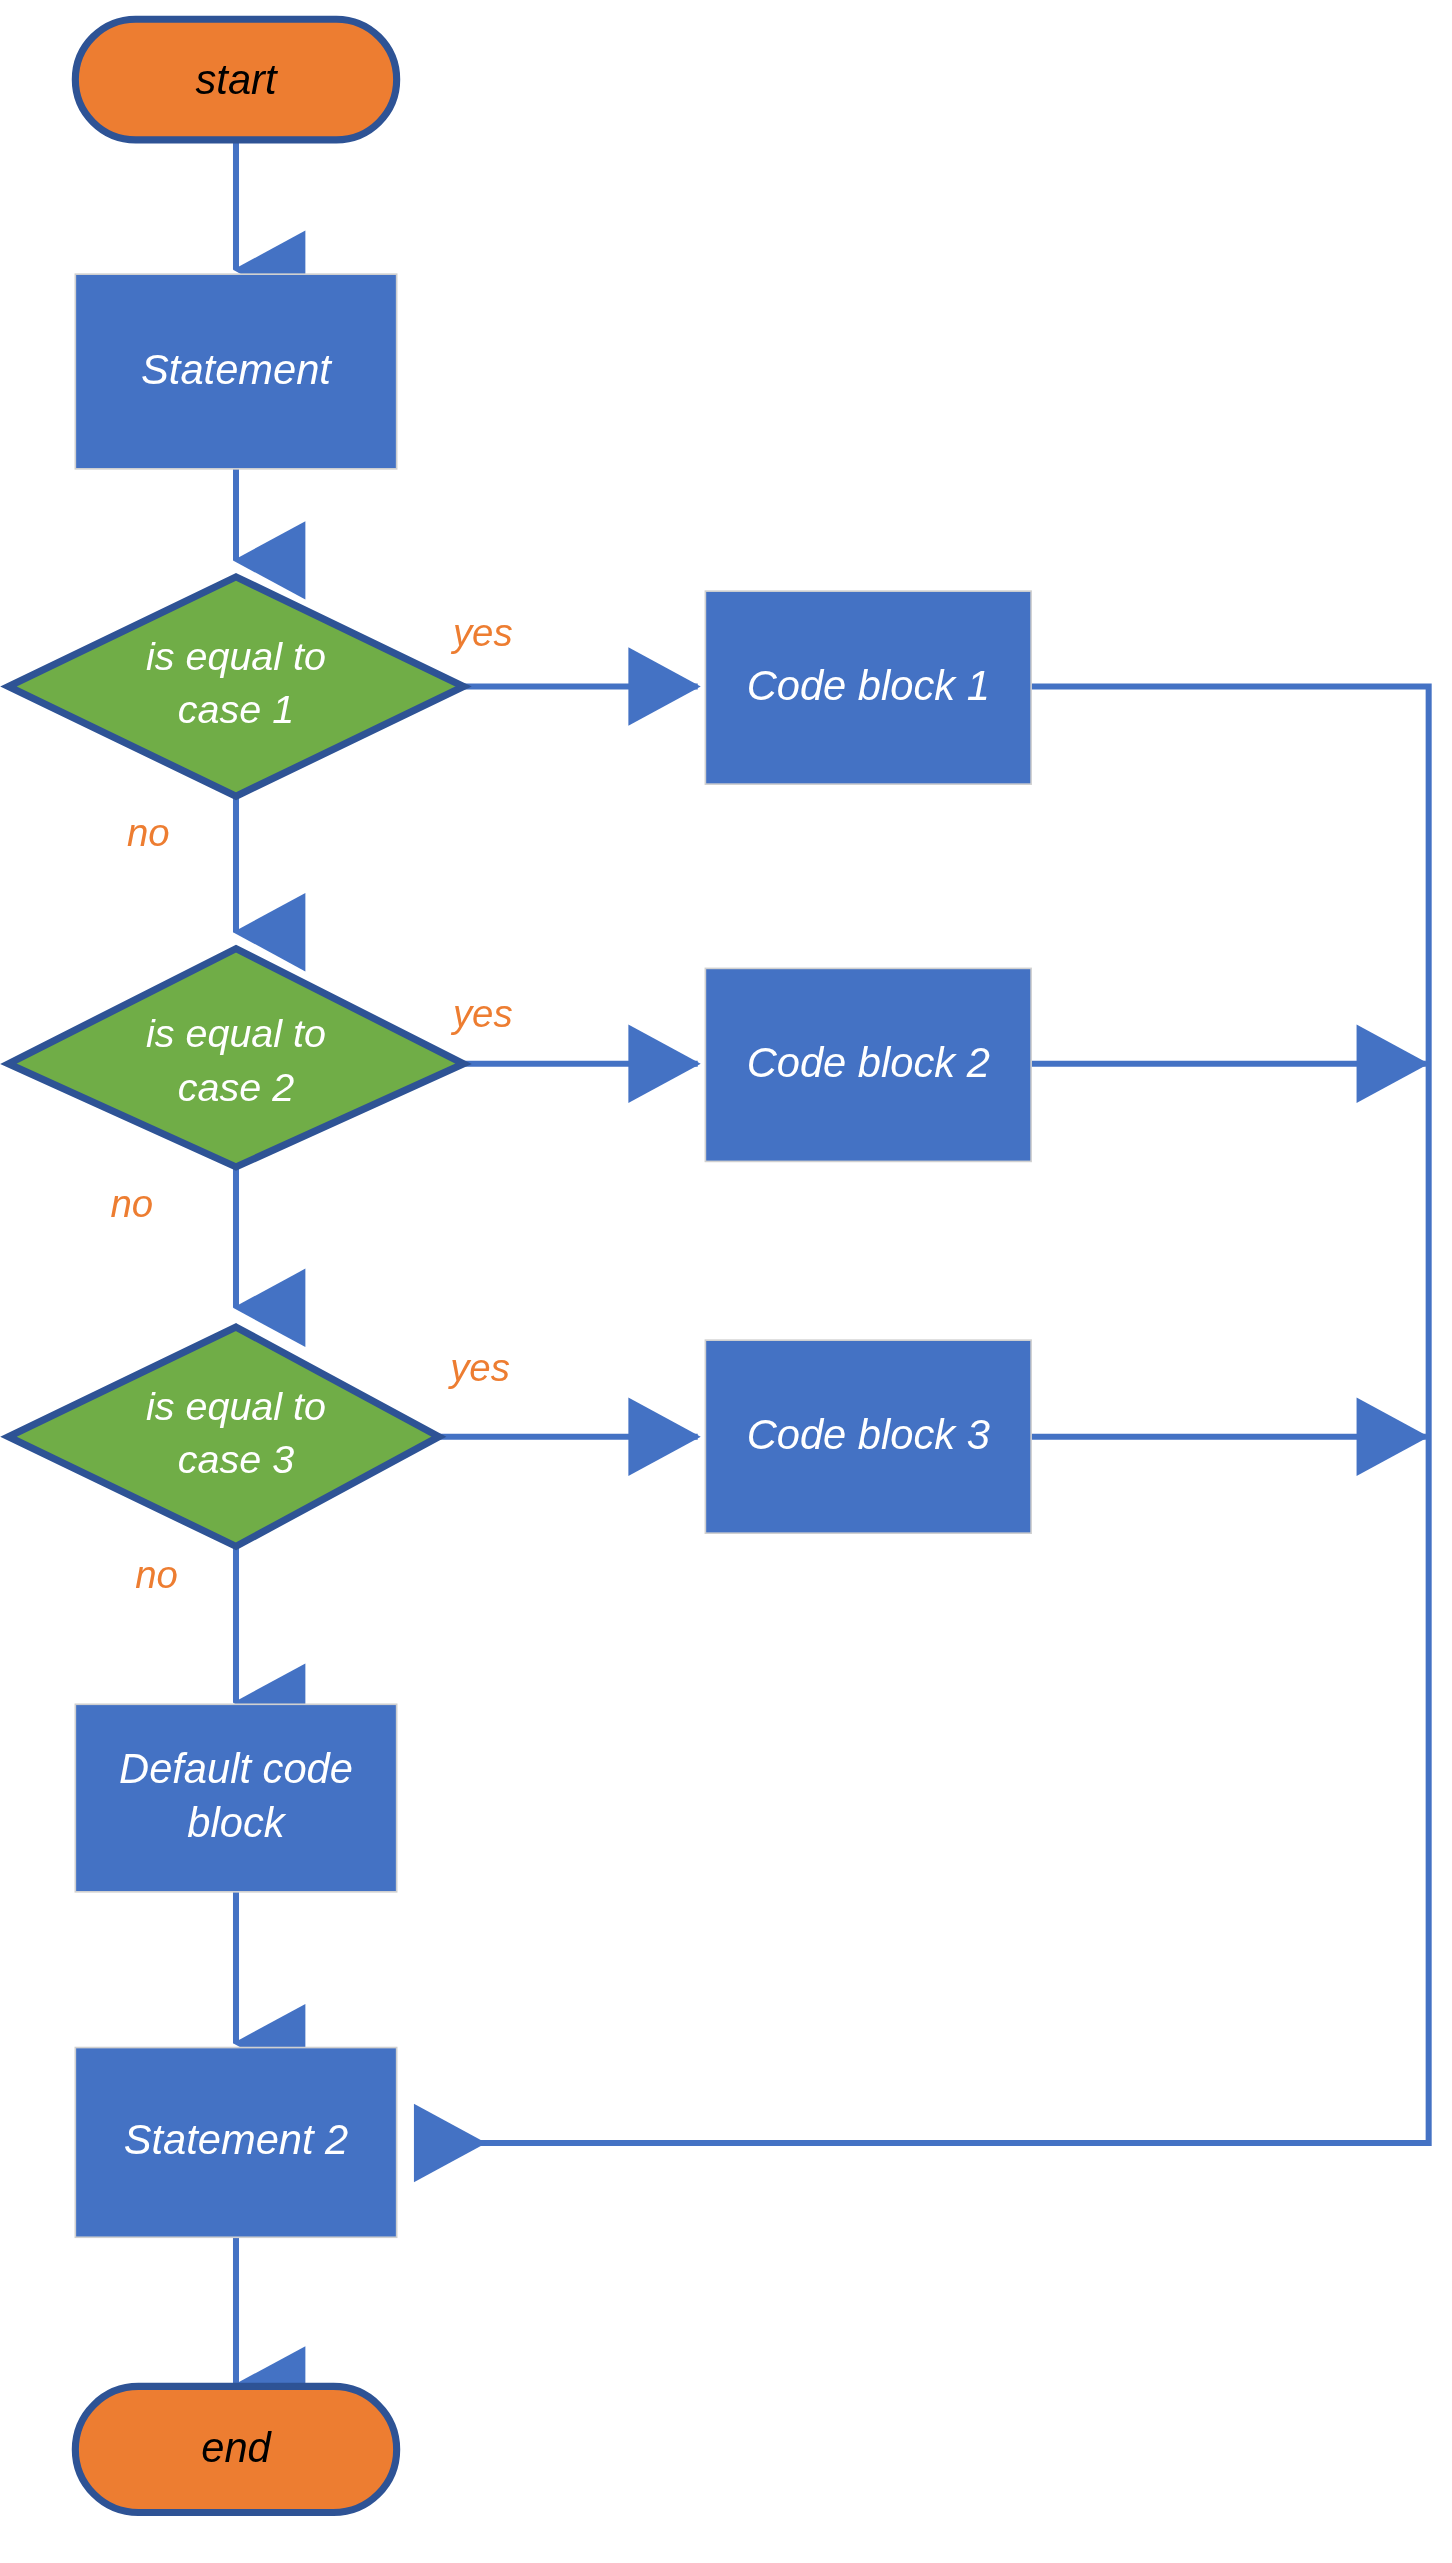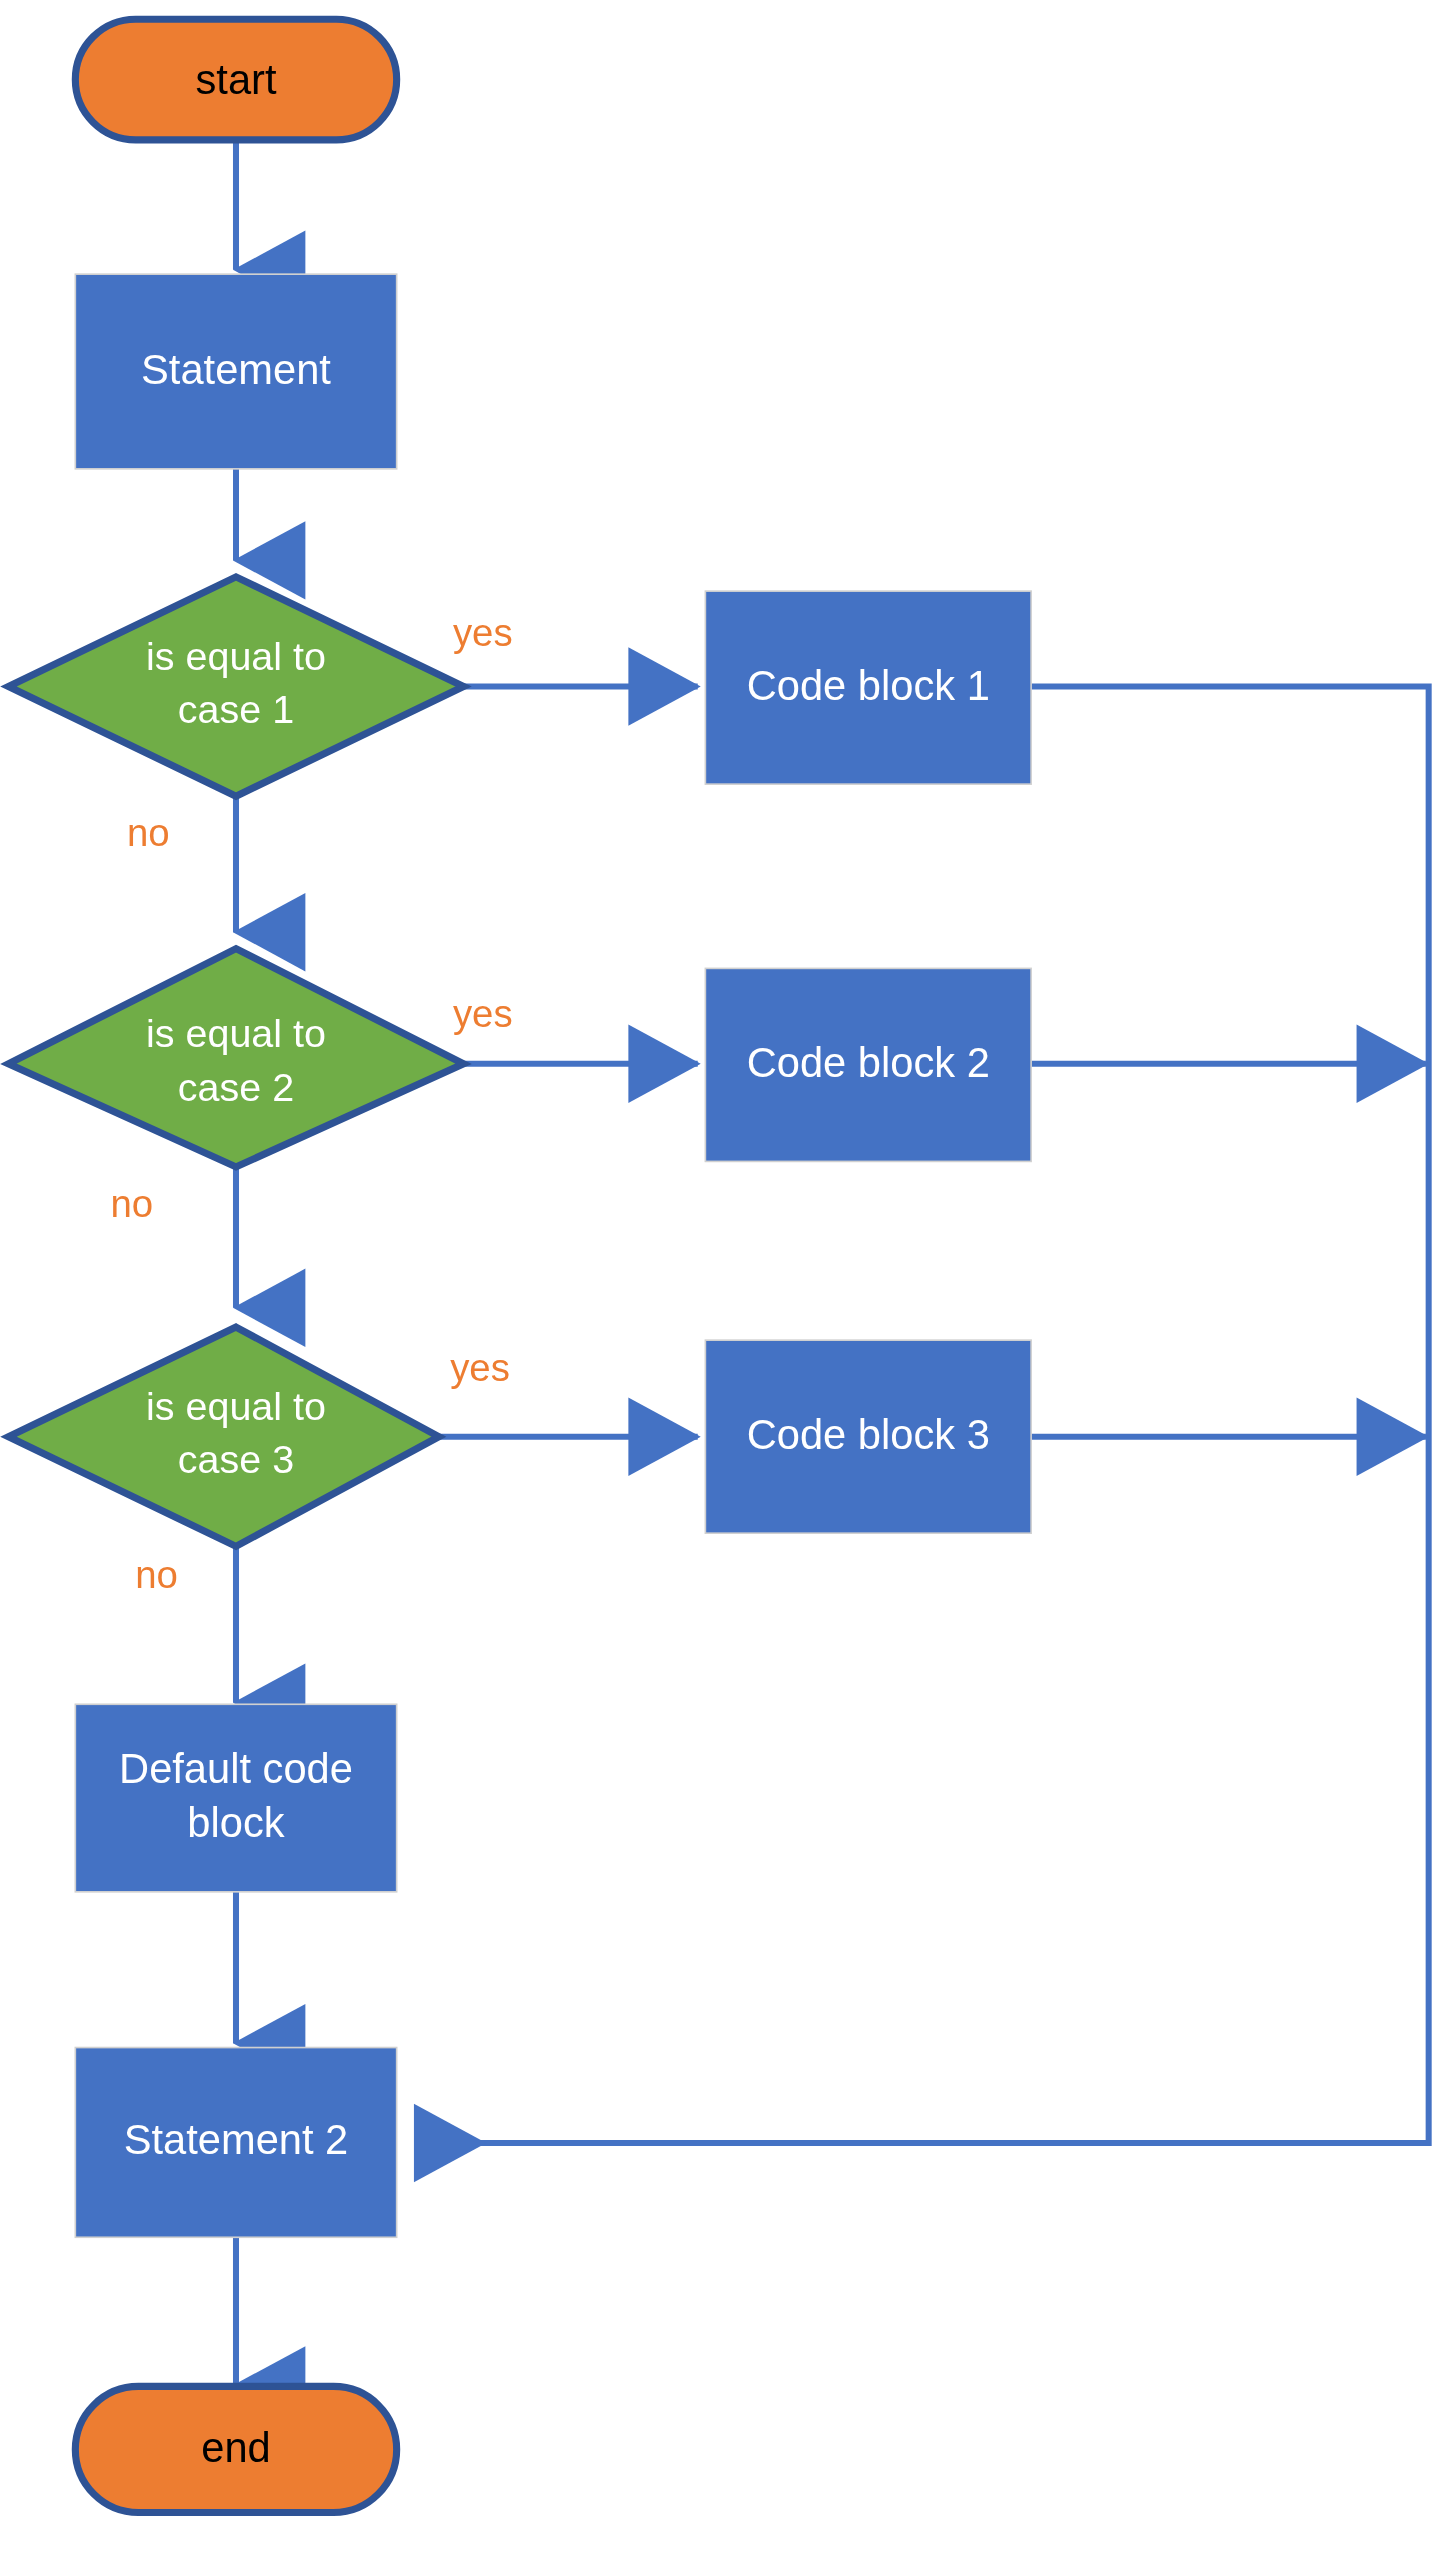--- a/index.html
+++ b/index.html
@@ -9,20 +9,21 @@
   }
   body {
     font-family: "Liberation Sans", sans-serif;
   }
   #canvas {
     position: relative;
     width: 1440px;
     height: 2563px;
     background: #ffffff;
     overflow: hidden;
+    font-style: italic;
   }
   #flow-svg {
     position: absolute;
     top: 0;
     left: 0;
     width: 1453px;
     height: 2563px;
   }
   .node-label {
     font-family: "Liberation Sans", sans-serif;

